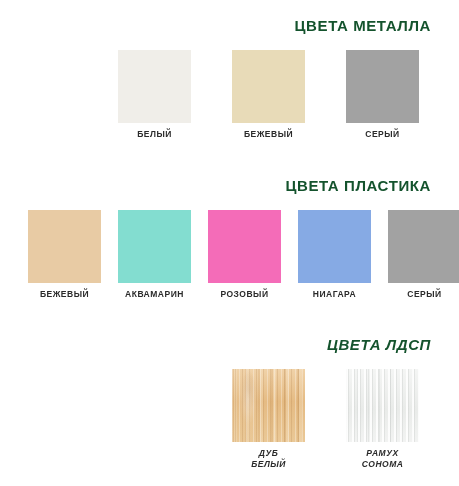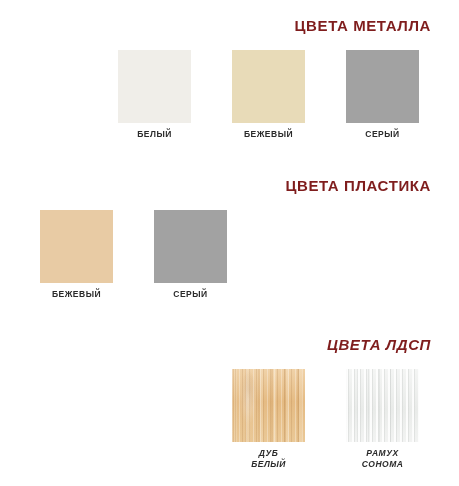--- a/index.html
+++ b/index.html
@@ -26,21 +26,21 @@
     width: 100%;
     box-sizing: border-box;
     padding: 0 28px;
   }
 
   .section-heading {
     text-align: right;
     font-size: 15px;
     font-weight: bold;
     letter-spacing: 0.6px;
-    color: #7f1d1d;
+    color: #14532d;
     line-height: 1;
     white-space: nowrap;
   }
 
   .swatch-row {
     display: flex;
     justify-content: flex-start;
     align-items: flex-start;
     gap: 17px;
   }
@@ -138,20 +138,32 @@
   </div>
 
   <div class="section" id="section-plastic">
     <div class="section-heading">ЦВЕТА ПЛАСТИКА</div>
     <div class="swatch-row">
       <div class="swatch-cell">
         <span class="swatch-chip" style="background:#e8cba4"></span>
         <span class="swatch-label">БЕЖЕВЫЙ</span>
       </div>
       <div class="swatch-cell">
+        <span class="swatch-chip" style="background:#83ddd0"></span>
+        <span class="swatch-label">АКВАМАРИН</span>
+      </div>
+      <div class="swatch-cell">
+        <span class="swatch-chip" style="background:#f46cb8"></span>
+        <span class="swatch-label">РОЗОВЫЙ</span>
+      </div>
+      <div class="swatch-cell">
+        <span class="swatch-chip" style="background:#86aae4"></span>
+        <span class="swatch-label">НИАГАРА</span>
+      </div>
+      <div class="swatch-cell">
         <span class="swatch-chip" style="background:#a2a2a2"></span>
         <span class="swatch-label">СЕРЫЙ</span>
       </div>
     </div>
   </div>
 
   <div class="section" id="section-ldsp">
     <div class="section-heading">ЦВЕТА ЛДСП</div>
     <div class="swatch-row align-right">
       <div class="swatch-cell">

